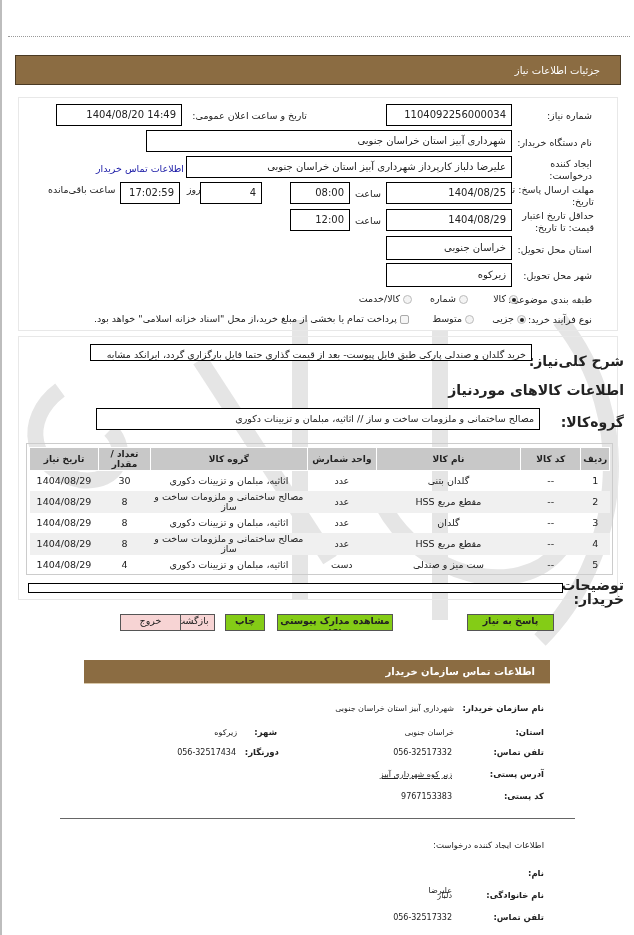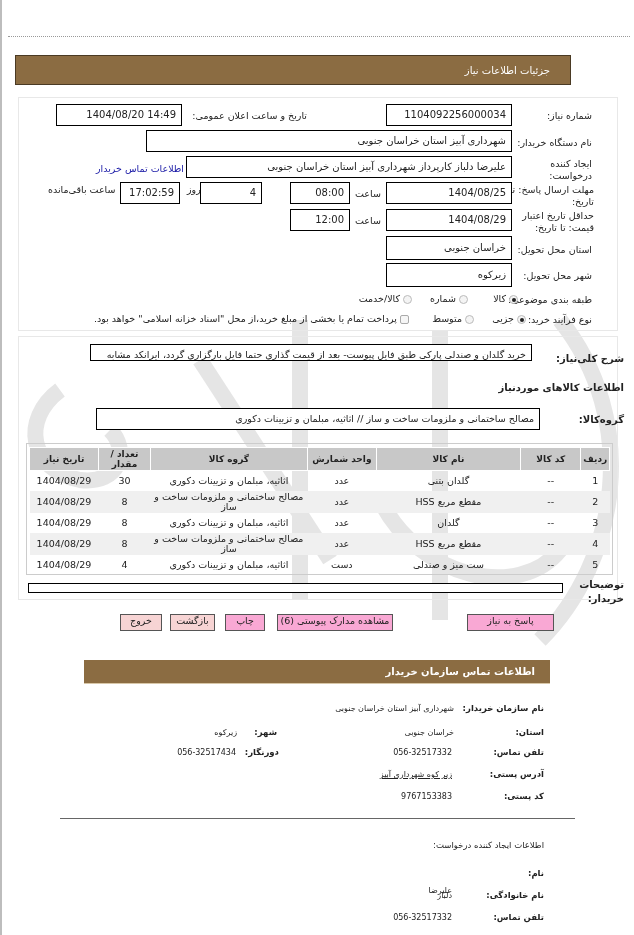--- a/index.html
+++ b/index.html
@@ -5,46 +5,46 @@
   * { box-sizing: border-box; }
   html, body { margin: 0; padding: 0; }
   body {
     width: 634px; height: 935px; overflow: hidden; background: #fff;
     font-family: "DejaVu Sans", sans-serif; font-size: 9px; color: #222;
     position: relative;
   }
   .left-border { position: absolute; left: 0; top: 0; bottom: 0; width: 2px; background: #bdbdbd; }
   .dotted-rule { position: absolute; left: 8px; right: 4px; top: 36px; border-top: 1px dotted #999; }
   .header-bar {
-    position: absolute; left: 15px; top: 55px; width: 556px; height: 30px;
+    position: absolute; left: 15px; top: 55px; width: 606px; height: 30px;
     background: #8b6c42; border: 1px solid #4a3a24; color: #fff;
     direction: rtl; padding-right: 20px; line-height: 30px; font-size: 10px;
   }
   .panel { position: absolute; left: 18px; width: 600px; border: 1px solid #e8e8e8; }
   .abs { position: absolute; }
   .lbl { position: absolute; direction: rtl; text-align: right; font-size: 9.5px; color: #222; line-height: 12px; }
   .box {
     position: absolute; border: 1px solid #000000; background: #fff;
     font-size: 10px; direction: rtl; line-height: 20px; padding: 0 5px; white-space: nowrap; overflow: hidden;
   }
   .box.ltr { direction: ltr; text-align: right; }
   .link { position: absolute; color: #1a1aa6; font-size: 9.5px; direction: rtl; }
   .radio { display: inline-block; width: 9px; height: 9px; border-radius: 50%; border: 1px solid #bbb; background: #f4f4f4; vertical-align: middle; position: relative; }
   .radio.on::after { content: ""; position: absolute; left: 2px; top: 2px; width: 4px; height: 4px; border-radius: 50%; background: #222; }
   .check { display: inline-block; width: 9px; height: 9px; border: 1px solid #aaa; background: #f6f6f6; border-radius: 2px; vertical-align: middle; }
   .opt { position: absolute; direction: rtl; font-size: 9.5px; white-space: nowrap; }
-  .bold-lbl { position: absolute; direction: rtl; font-weight: bold; font-size: 10px; }
+  .bold-lbl { position: absolute; direction: rtl; font-weight: bold; font-size: 14px; }
   table.items { position: absolute; left: 29px; top: 447px; width: 581px; border-collapse: collapse; direction: rtl; font-size: 9.5px; }
   table.items th { background: #c8c8c8; font-weight: bold; height: 20px; border: 1px solid #fff; color: #222; font-size: 9px; }
   table.items td { height: 20px; text-align: center; border: none; line-height: 10px; }
   table.items tr:nth-child(even) td { background: #f0f0f0; }
   table.items tr.tall td { height: 22px; }
   .tbl-frame { position: absolute; left: 26px; top: 443px; width: 587px; height: 132px; border: 1px solid #ccc; }
   .btn { position: absolute; height: 17px; border: 1px solid #555; font-size: 9.5px; text-align: center; line-height: 12px; direction: rtl; overflow: hidden; }
-  .btn.green { background: #f9a8d4; }
+  .btn.green { background: #84cc16; font-weight: bold; }
   .btn.pink { background: #f7d4d4; }
   .contact-bar {
     position: absolute; left: 84px; top: 660px; width: 466px; height: 24px;
     background: #8b6c42; color: #fff; direction: rtl; font-weight: bold; font-size: 10px;
     padding-right: 15px; line-height: 24px; border-bottom: 1px solid #d8c7a8;
   }
   .ci-lbl { position: absolute; direction: rtl; font-weight: bold; font-size: 8.5px; white-space: nowrap; }
   .ci-val { position: absolute; direction: rtl; font-size: 8px; white-space: nowrap; }
   .ci-val.ltr { direction: ltr; }
   .watermark { position: absolute; pointer-events: none; }
@@ -189,21 +189,21 @@
   </tbody>
 </table>
 
 <span class="bold-lbl" style="right:10px;top:578px;width:44px;line-height:14px;">توضیحات خریدار:</span>
 <div class="box" style="left:28px;top:583px;width:535px;height:10px;"></div>
 
 <div class="btn green" style="left:467px;top:614px;width:87px;">پاسخ به نیاز</div>
 <div class="btn green" style="left:277px;top:614px;width:116px;">مشاهده مدارک پیوستی (6)</div>
 <div class="btn green" style="left:225px;top:614px;width:40px;">چاپ</div>
 <div class="btn pink" style="left:170px;top:614px;width:45px;">بازگشت</div>
-<div class="btn pink" style="left:120px;top:614px;width:42px;">خروج</div>
+<div class="btn pink" style="left:120px;top:614px;width:61px;">خروج</div>
 
 <div class="contact-bar">
   <span>اطلاعات تماس سازمان خریدار</span>
 </div>
 
 <span class="ci-lbl" style="right:90px;top:703px;">نام سازمان خریدار:</span>
 <span class="ci-val" style="right:180px;top:704px;">شهرداری آبیز استان خراسان جنوبی</span>
 
 <span class="ci-lbl" style="right:90px;top:727px;">استان:</span>
 <span class="ci-val" style="right:180px;top:728px;">خراسان جنوبی</span>

